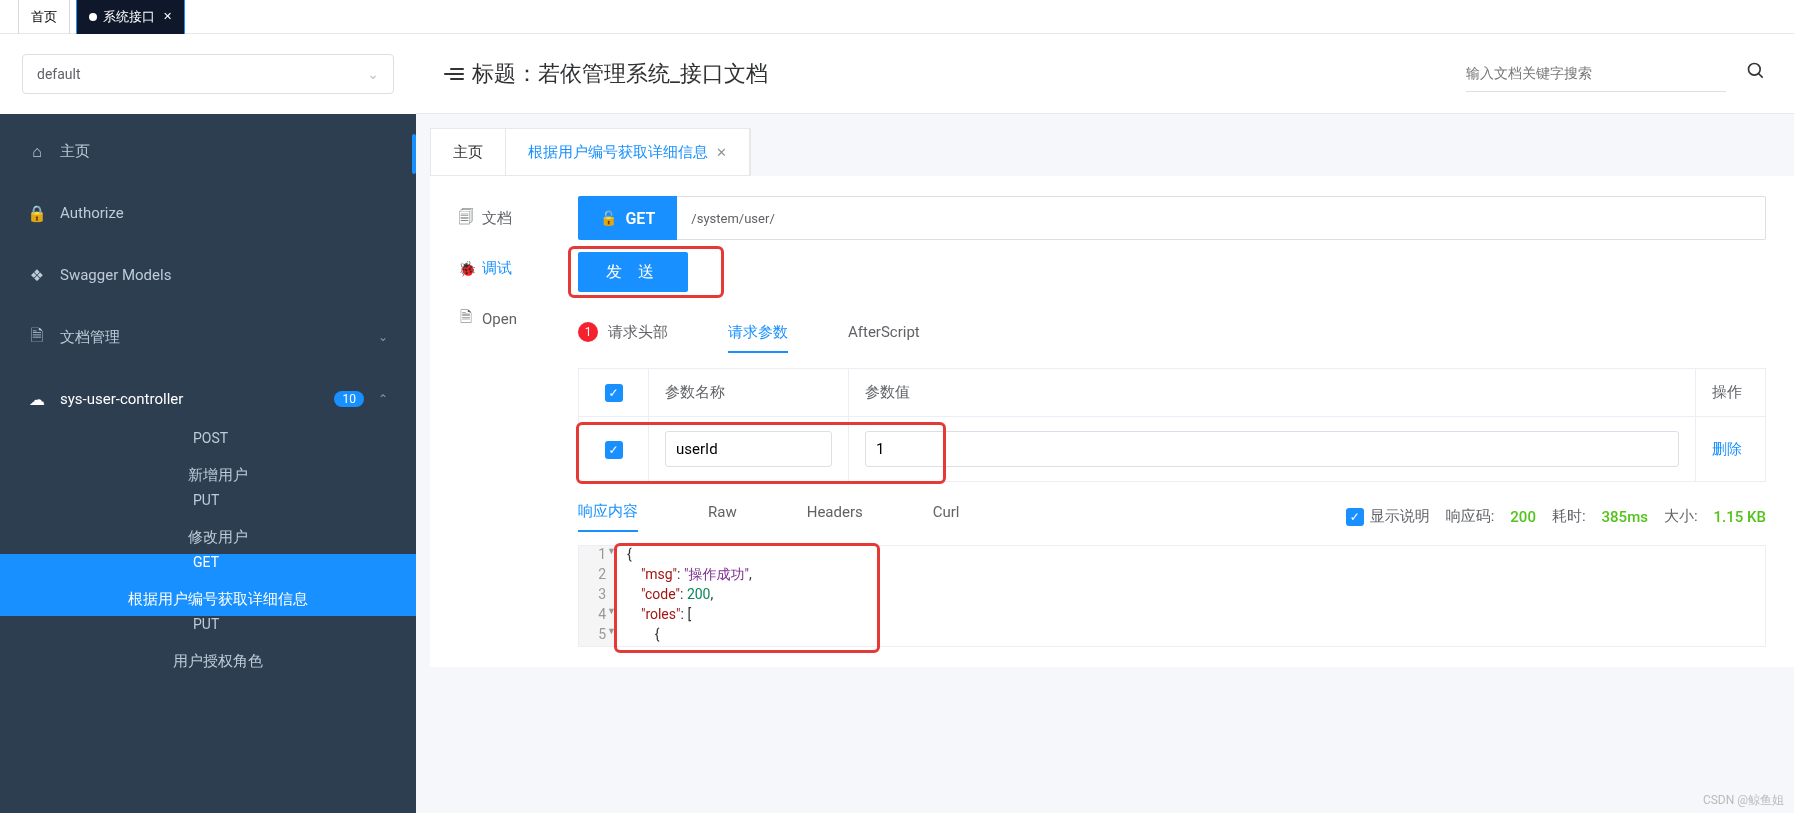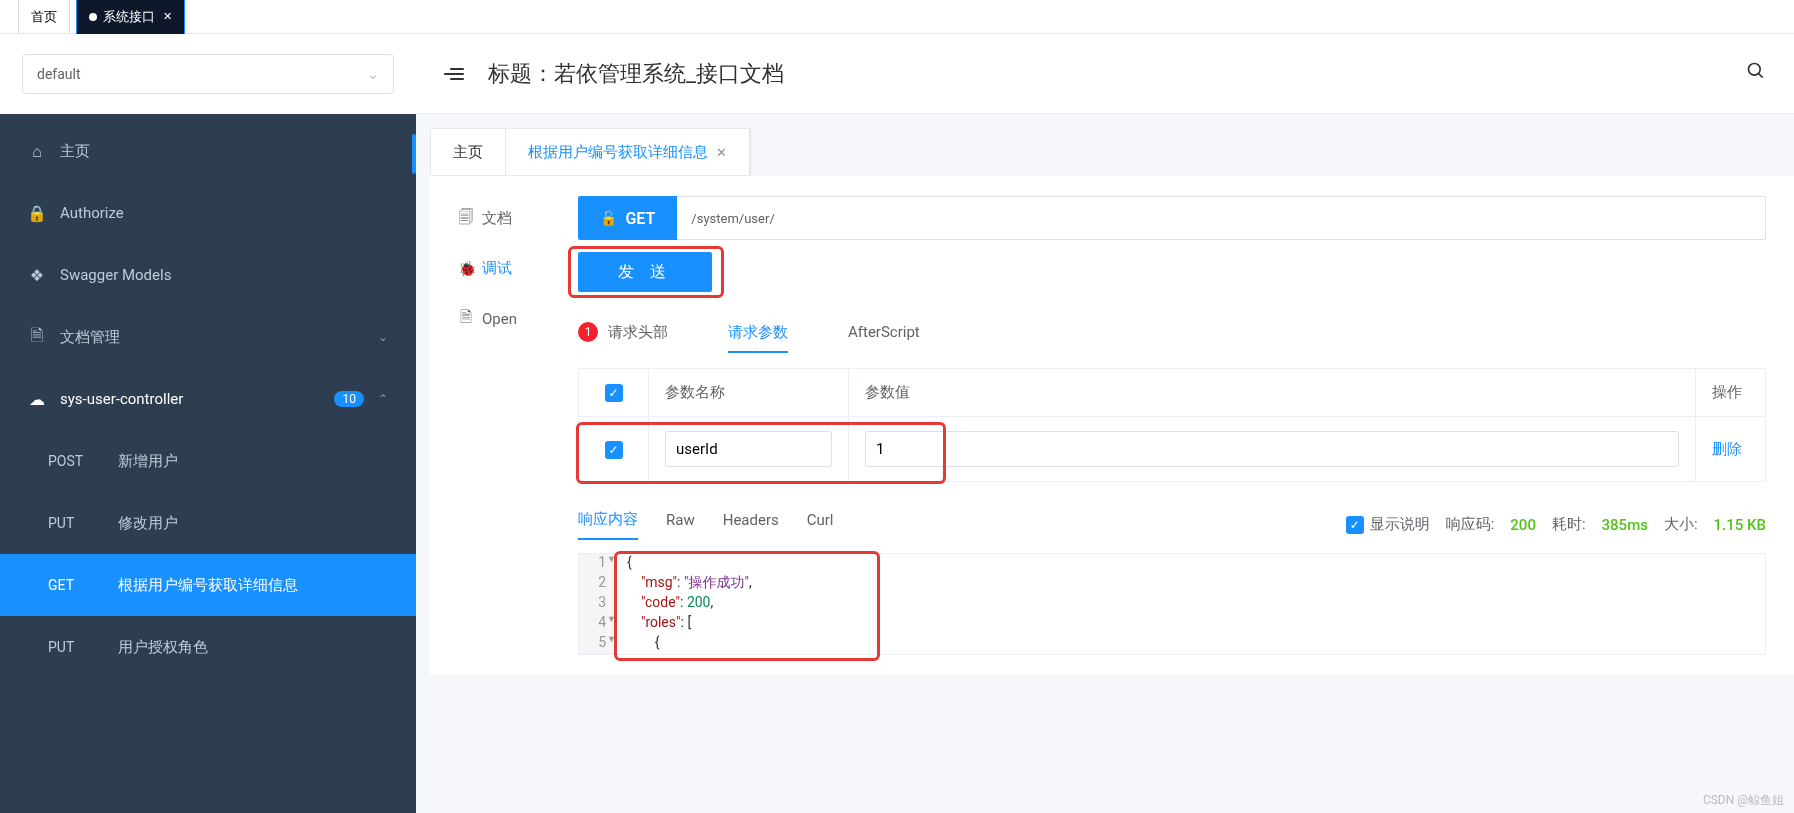--- a/index.html
+++ b/index.html
@@ -24,29 +24,29 @@
 
 .nav-list { flex: 1; overflow-y: auto; padding-top: 6px; }
 .nav-item { height: 62px; display: flex; align-items: center; padding: 0 28px; font-size: 15px; color: #bfcbd9; cursor: pointer; gap: 14px; }
 .nav-item.expanded { color: #fff; }
 .nav-item .icon { width: 18px; display: inline-flex; justify-content: center; font-size: 16px; }
 .nav-item .label { flex: 1; }
 .nav-item .badge { background: #1890ff; color: #fff; font-size: 12px; border-radius: 10px; padding: 1px 8px; min-width: 26px; text-align: center; }
 .nav-item .exp-icon { font-size: 12px; color: #909399; }
 
 .sub-list { }
-.sub-item { height: 62px; display: flex; align-items: center; padding: 0 28px 0 48px; font-size: 15px; color: #bfcbd9; cursor: pointer; gap: 20px; }
+.sub-item { height: 62px; display: flex; align-items: center; padding: 0 28px 0 48px; font-size: 15px; color: #bfcbd9; cursor: pointer; gap: 20px; flex-direction: column; }
 .sub-item.active { background: #1890ff; color: #fff; }
 .sub-item .method { width: 50px; font-size: 14px; }
 .sub-item .label { flex: 1; }
 
 
 .content { flex: 1; display: flex; flex-direction: column; background: #f5f7fa; }
 
-.header-bar { height: 80px; background: #fff; display: flex; align-items: center; padding: 0 28px; border-bottom: 1px solid #e8e8e8; gap: 24px; }
+.header-bar { height: 80px; background: #fff; display: flex; align-items: center; padding: 0 28px; border-bottom: 1px solid #e8e8e8; gap: 8px; }
 .collapse-btn { display: flex; flex-direction: column; justify-content: center; gap: 3px; cursor: pointer; width: 20px; }
 .collapse-btn span { height: 2px; background: #333; border-radius: 1px; }
 .collapse-btn span:nth-child(1){ width: 14px; margin-left: 6px; }
 .collapse-btn span:nth-child(2){ width: 20px; }
 .collapse-btn span:nth-child(3){ width: 14px; margin-left: 6px; }
 .header-title { font-size: 22px; color: #303133; }
 .header-spacer { flex: 1; }
 .search-box { width: 260px; height: 36px; border: none; border-bottom: 1px solid #dcdfe6; font-size: 14px; color: #606266; background: transparent; outline: none; }
 .search-icon { font-size: 20px; color: #303133; margin-left: 12px; cursor: pointer; }
 
@@ -67,21 +67,21 @@
 .left-tab .licon { width: 16px; text-align: center; }
 
 .right-area { flex: 1; }
 
 .url-row { display: flex; gap: 0; align-items: stretch; margin-bottom: 12px; }
 .method-btn { background: #1890ff; color: #fff; display: flex; align-items: center; justify-content: center; gap: 8px; height: 44px; padding: 0 22px; font-size: 16px; font-weight: 600; border-radius: 2px 0 0 2px; }
 .method-btn .lock { font-size: 14px; }
 .url-input { flex: 1; height: 44px; border: 1px solid #dcdfe6; border-left: none; padding: 0 14px; font-size: 13px; color: #606266; outline: none; border-radius: 0 2px 2px 0; }
 
 .send-wrap { position: relative; display: inline-block; }
-.send-btn { background: #1890ff; color: #fff; height: 40px; padding: 0 40px; font-size: 16px; display: flex; align-items: center; justify-content: center; border-radius: 2px; cursor: pointer; letter-spacing: 6px; }
+.send-btn { background: #1890ff; color: #fff; height: 40px; padding: 0 28px; font-size: 16px; display: flex; align-items: center; justify-content: center; border-radius: 2px; cursor: pointer; letter-spacing: 6px; }
 .red-box { position: absolute; border: 3px solid #e53935; border-radius: 6px; pointer-events: none; }
 
 .req-tabs { display: flex; gap: 60px; margin-top: 30px; padding-left: 0; align-items: center; }
 .req-tab { font-size: 15px; color: #606266; padding-bottom: 10px; cursor: pointer; display: flex; align-items: center; gap: 10px; position: relative; }
 .req-tab.active { color: #1890ff; }
 .req-tab.active::after { content: ""; position: absolute; left: 0; right: 0; bottom: -1px; height: 2px; background: #1890ff; }
 .req-tab .count-badge { background: #f5222d; color: #fff; width: 20px; height: 20px; border-radius: 50%; font-size: 12px; display: flex; align-items: center; justify-content: center; }
 
 .radio-row { display: flex; gap: 40px; margin-top: 26px; align-items: center; }
 .radio-item { display: flex; align-items: center; gap: 8px; font-size: 15px; color: #606266; cursor: pointer; }
@@ -91,21 +91,21 @@
 
 
 .params-table { width: 100%; margin-top: 16px; border: 1px solid #ebeef5; border-collapse: collapse; }
 .params-table th, .params-table td { border: 1px solid #ebeef5; padding: 14px 16px; text-align: left; font-size: 15px; color: #606266; font-weight: normal; }
 .params-table th:first-child, .params-table td:first-child { width: 70px; text-align: center; }
 .checkbox { width: 18px; height: 18px; background: #1890ff; border-radius: 3px; display: inline-flex; align-items: center; justify-content: center; color: #fff; font-size: 12px; }
 .cell-input { width: 100%; height: 36px; border: 1px solid #dcdfe6; border-radius: 3px; padding: 0 10px; font-size: 15px; outline: none; }
 .delete-link { color: #1890ff; cursor: pointer; margin-top: 16px; }
 
 
-.resp-tabs { display: flex; gap: 28px; margin-top: 28px; align-items: center; }
+.resp-tabs { display: flex; gap: 70px; margin-top: 20px; align-items: center; }
 .resp-tab { font-size: 15px; color: #606266; padding-bottom: 10px; cursor: pointer; position: relative; }
 .resp-tab.active { color: #1890ff; }
 .resp-tab.active::after { content: ""; position: absolute; left: 0; right: 0; bottom: -1px; height: 2px; background: #1890ff; }
 .resp-info { margin-left: auto; display: flex; align-items: center; gap: 16px; font-size: 15px; color: #606266; }
 .resp-info .chk { display: flex; align-items: center; gap: 6px; }
 .resp-info .green { color: #52c41a; font-weight: 500; }
 
 .code-block { margin-top: 14px; border: 1px solid #ebeef5; background: #fff; font-family: Consolas, Monaco, monospace; font-size: 14px; position: relative; }
 .code-line { display: flex; min-height: 20px; }
 .code-gutter { width: 36px; text-align: right; padding-right: 8px; color: #999; background: #f5f5f5; border-right: 1px solid #ebeef5; user-select: none; position: relative; }
@@ -186,20 +186,21 @@
 
   <div class="content">
     <div class="header-bar">
       <div class="collapse-btn">
         <span></span>
           <span></span>
           <span></span>
       </div>
       <div class="header-title">标题：若依管理系统_接口文档</div>
       <div class="header-spacer"></div>
+      <input class="search-box" placeholder="输入文档关键字搜索" style="">
       <span class="search-icon">
         <svg width="20" height="20" viewBox="0 0 24 24" fill="none" stroke="#333" stroke-width="2">
             <circle cx="10" cy="10" r="7"></circle>
             <line x1="20" y1="20" x2="15" y2="15"></line>
           </svg>
       </span>
     </div>
 
     <div class="content-body">
       <div class="doc-tabs">

